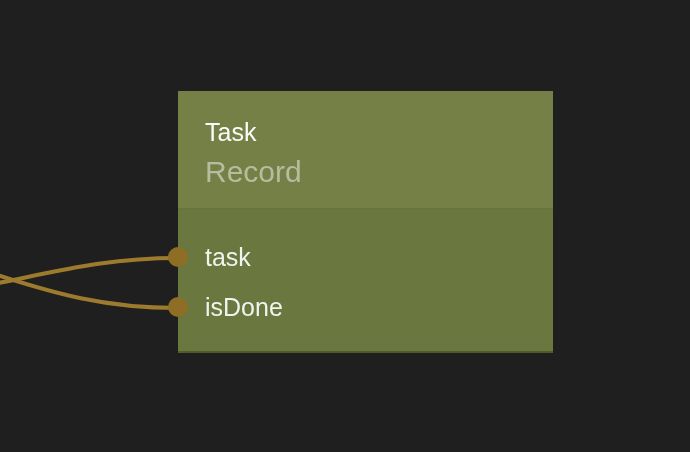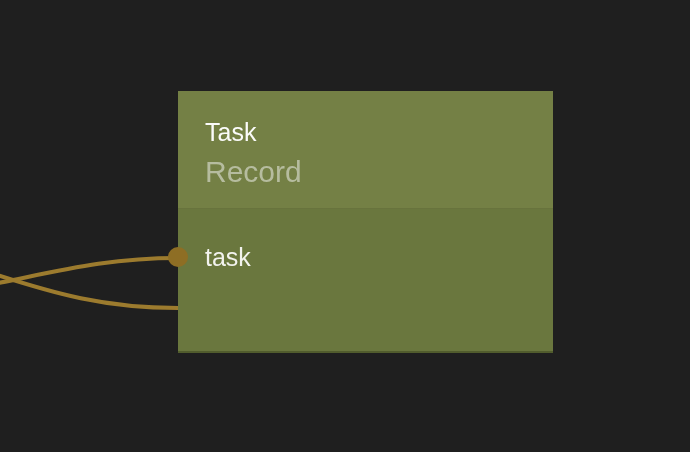--- a/index.html
+++ b/index.html
@@ -108,18 +108,22 @@
       <div class="node-subtitle">Record</div>
     </div>
 
     <div class="node-body">
 
       <div class="field-row">
         <span class="port"></span>
         <span class="field-label">task</span>
       </div>
 
+      <div class="field-row">
+        <span class="port"></span>
+        <span class="field-label">isDone</span>
+      </div>
 
     </div>
 
   </div>
 
 </div>
 
 </body></html>

